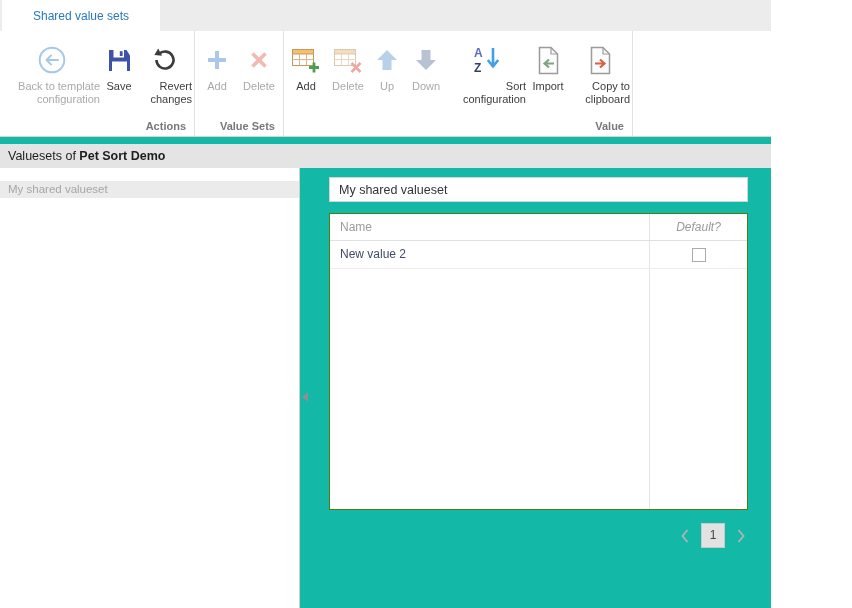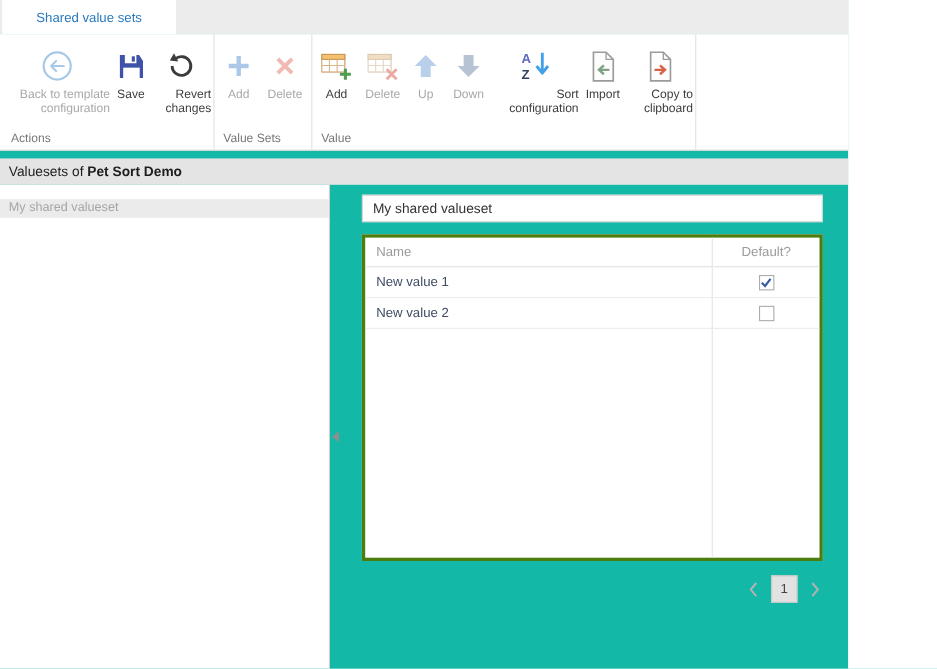--- a/index.html
+++ b/index.html
@@ -19,21 +19,21 @@
   }
 
   
   .ribbon { height:106px; flex:0 0 auto; border-bottom:1px solid #d5d5d5; display:flex; padding:0 2px; background:#fff; }
   .rgroup { display:flex; flex-direction:column; border-right:1px solid #e2e2e2; padding:5px 2px 0; }
   .btnrow { display:flex; align-items:flex-start; }
   .rbtn { display:flex; flex-direction:column; align-items:center; padding-top:6px; cursor:pointer; }
   .ric { height:36px; display:flex; align-items:center; justify-content:center; }
   .rlbl { font-size:11px; line-height:13px; text-align:right; color:#3d3d3d; margin-top:2px; }
   .rbtn.disabled .rlbl { color:#a9a9a9; }
-  .rgroup-label { margin-top:auto; text-align:left; font-size:11px; color:#787878; padding:2px 6px 4px; }
+  .rgroup-label { margin-top:auto; text-align:right; font-size:11px; color:#787878; padding:2px 6px 4px;font-weight:bold; }
 
   
   .titlebar {
     margin-top:7px; height:24px; flex:0 0 auto; background:#e4e4e4;
     font-size:12.5px; color:#1e1e1e; line-height:24px; padding-left:8px;
   }
   .titlebar b { font-weight:bold; }
 
   
   .content { flex:1; display:flex; position:relative; min-height:0; }
@@ -52,26 +52,26 @@
     border-top:5px solid transparent; border-bottom:5px solid transparent;
     border-right:6px solid #8f8f8f;
   }
 
   .main { flex:1; padding:9px 23px 0 29px; display:flex; flex-direction:column; min-width:0; }
   .name-input {
     height:25px; border:1px solid #d4d4d4; background:#fff;
     font-size:12.5px; color:#333; padding:0 9px; outline:none;
     font-family:"Liberation Sans","DejaVu Sans",sans-serif; width:100%;
   }
-  .vtable { margin-top:11px; height:297px; border:3px solid #4d7c0f; display:flex; flex-direction:column; font-size:12px; background:#fff; }
+  .vtable { margin-top:11px; height:297px; border:1px solid #4d7c0f; display:flex; flex-direction:column; font-size:12px; background:#fff; }
   .vhead { display:flex; height:27px; line-height:26px; color:#9b9b9b; border-bottom:1px solid #e0e0e0; flex:0 0 auto; }
   .vrow  { display:flex; height:28px; line-height:27px; color:#3f4c63; border-bottom:1px solid #ececec; flex:0 0 auto; cursor:default; }
   .cell-name { flex:1; padding-left:10px; overflow:hidden; white-space:nowrap; }
   .cell-def  { width:98px; flex:0 0 auto; border-left:1px solid #e4e4e4; display:flex; align-items:center; justify-content:center; }
-  .vhead .cell-def { color:#9b9b9b; }
+  .vhead .cell-def { color:#9b9b9b;font-style:italic; }
   .vfill { flex:1; display:flex; }
 
   .cb {
     width:14px; height:14px; border:1px solid #ababab; background:#fff;
     display:flex; align-items:center; justify-content:center; cursor:pointer;
   }
   .cb svg { display:none; }
   .cb.checked svg { display:block; }
 
   .pager { margin-top:13px; display:flex; justify-content:flex-end; align-items:center; gap:9px; }
@@ -248,30 +248,20 @@
     <div class="main">
 
       <input class="name-input" type="text" value="My shared valueset" style="">
 
       <div class="vtable">
         <div class="vhead">
           <div class="cell-name">Name</div>
           <div class="cell-def">Default?</div>
         </div>
 
-        <div class="vrow">
-          <div class="cell-name">New value 1</div>
-          <div class="cell-def">
-            <span class="cb checked">
-              <svg width="11" height="10" viewBox="0 0 11 10">
-                <polyline points="1.5,5 4.5,8 9.5,1.5" fill="none" stroke="#3a5f9f" stroke-width="2"></polyline>
-              </svg>
-            </span>
-          </div>
-        </div>
 
         <div class="vrow">
           <div class="cell-name">New value 2</div>
           <div class="cell-def">
             <span class="cb">
               
             </span>
           </div>
         </div>
 

